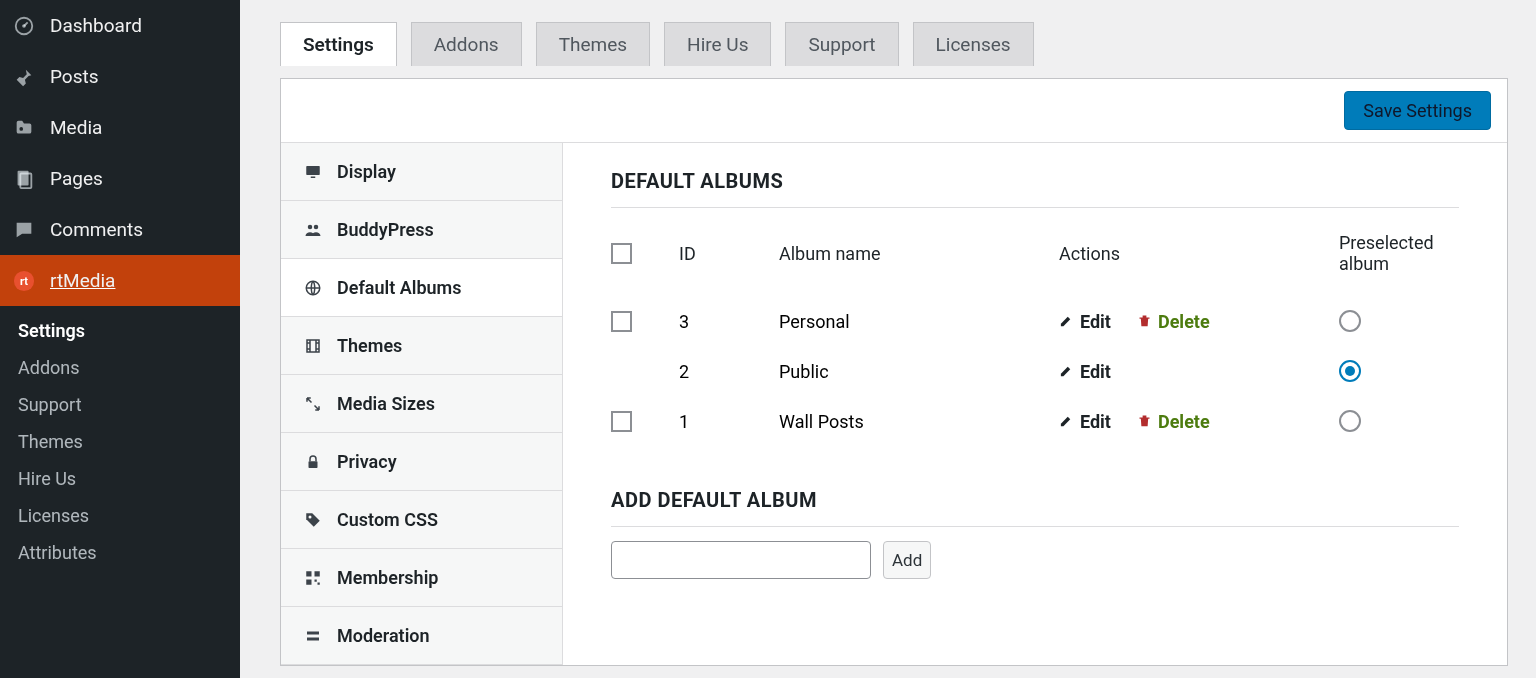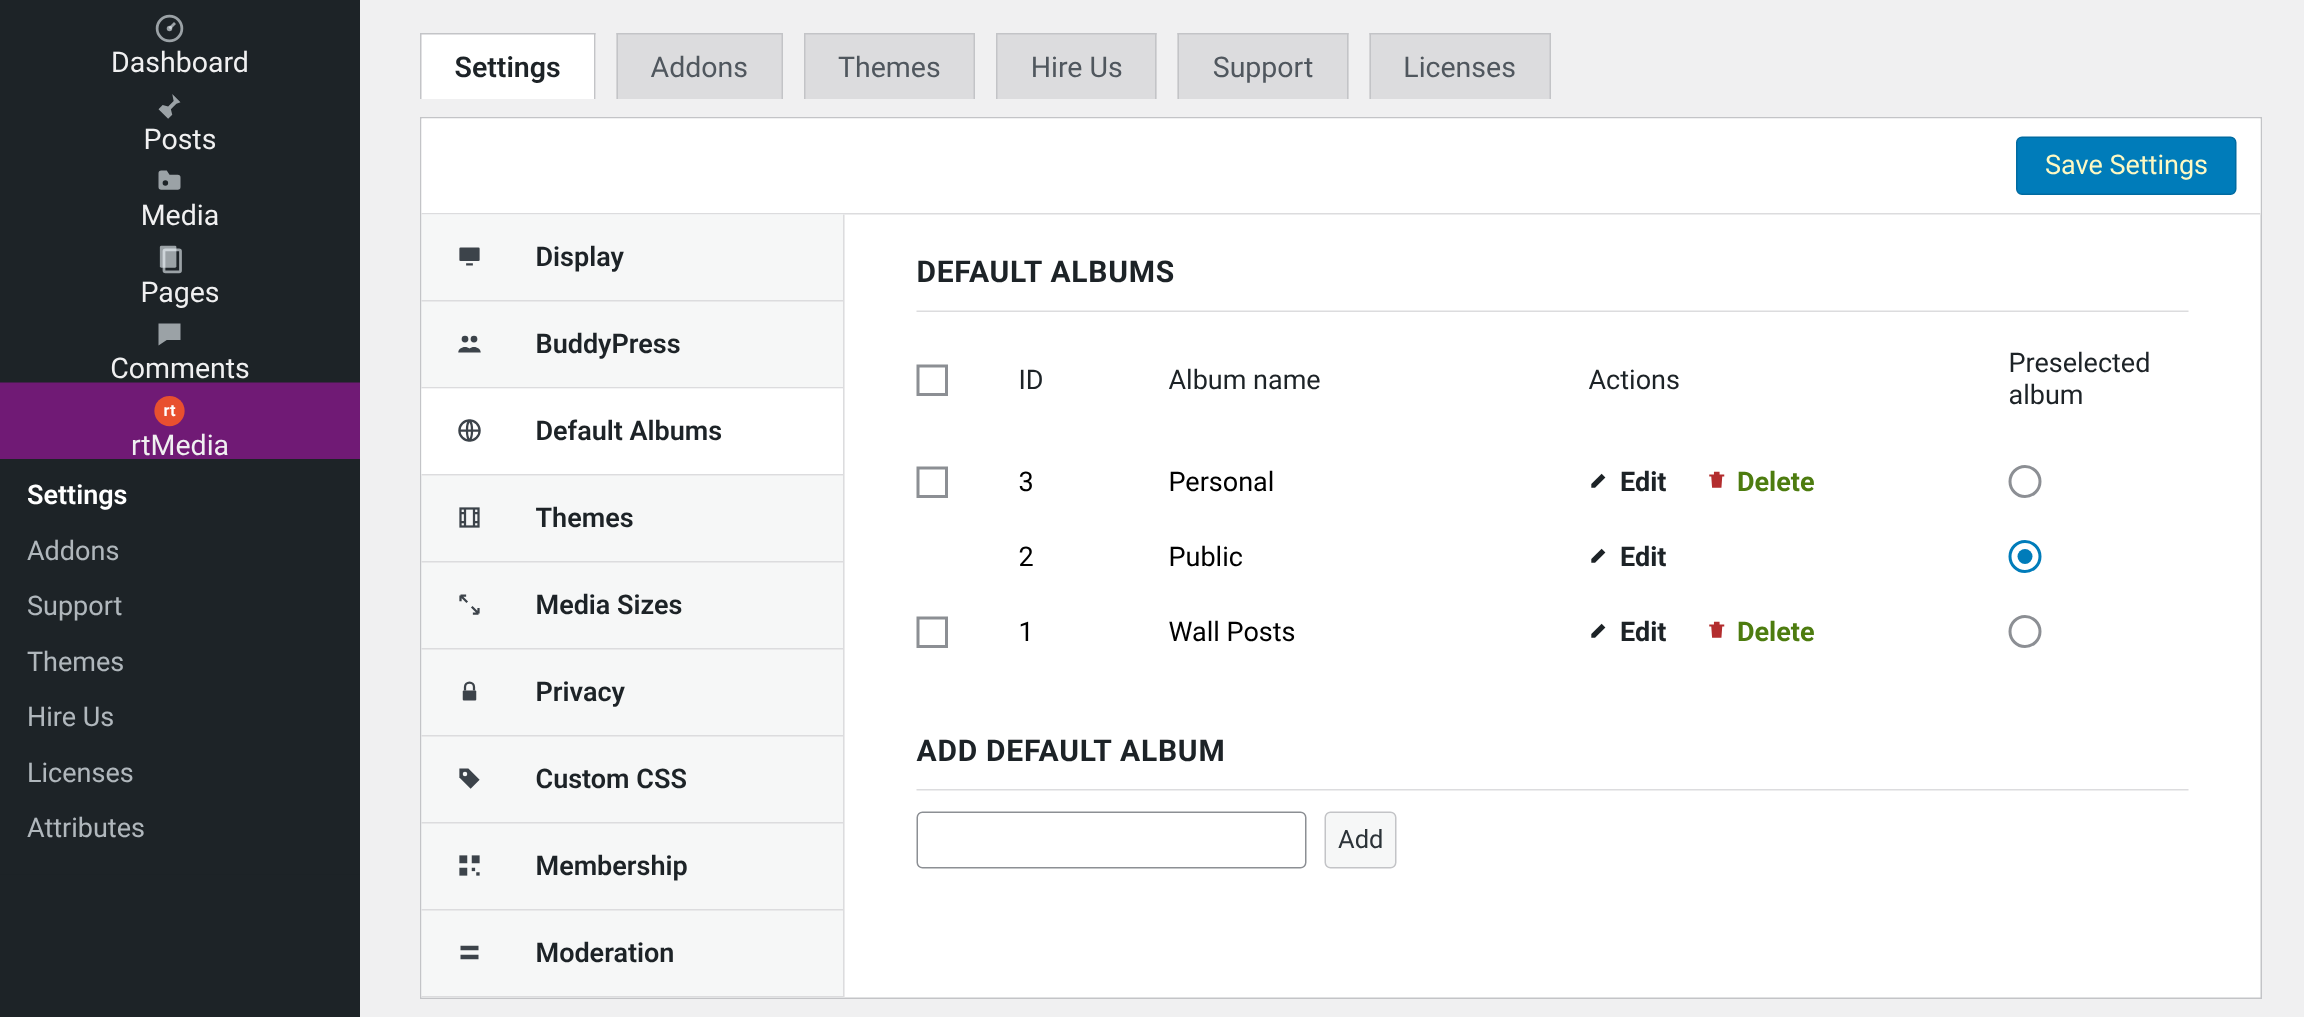--- a/index.html
+++ b/index.html
@@ -1,42 +1,42 @@
 <!DOCTYPE html>
 <html><head>
 <meta charset="utf-8">
 <style>
 * { margin: 0; padding: 0; box-sizing: border-box; font-family: -apple-system, BlinkMacSystemFont, "Segoe UI", Roboto, sans-serif; }
 body { background: #f0f0f1; display: flex; width: 1536px; height: 678px; overflow: hidden; }
 
 
 .sidebar { width: 240px; background: #1d2327; color: #f0f0f1; flex-shrink: 0; }
-.side-item { display: flex; align-items: center; padding: 8px 12px; height: 51px; cursor: pointer; flex-direction: column; }
-.side-item.active { background: #701a75; color: #fff; position: relative; }
+.side-item { display: flex; align-items: center; padding: 8px 12px; height: 51px; cursor: pointer; }
+.side-item.active { background: #c2410c; color: #fff; position: relative; text-decoration: underline; }
 .side-item.active::after { content: ""; position: absolute; right: -10px; top: 50%; transform: translateY(-50%); border: 10px solid transparent; border-right-color: #f0f0f1; }
 .side-icon { width: 24px; height: 24px; margin-right: 14px; display: flex; align-items: center; justify-content: center; color: rgba(240,246,252,.6); }
 .side-item.active .side-icon { color: #fff; }
 .side-label { font-size: 19px; color: #f0f0f1; }
 .submenu { background: #1d2327; padding: 6px 0 12px; }
 .sub-item { padding: 8px 18px; font-size: 18px; color: rgba(240,246,252,.7); cursor: pointer; }
 .sub-item.current { color: #fff; font-weight: 600; }
 
 
 .main { flex: 1; padding: 22px 28px 0 40px; overflow: auto; }
 .tabs { display: flex; gap: 14px; }
 .tab { background: #dcdcde; border: 1px solid #c3c4c7; border-bottom: none; padding: 10px 22px; font-size: 19px; color: #50575e; cursor: pointer; }
 .tab.active { background: #fff; color: #1d2327; font-weight: 600; }
 
 .panel { background: #fff; border: 1px solid #c3c4c7; margin-top: 12px; display: flex; flex-direction: column; }
 .panel-top { display: flex; justify-content: flex-end; padding: 12px 16px; border-bottom: 1px solid #dcdcde; background: #fff; }
-.btn-primary { background: #007cba; color: #fef9c3; border: 1px solid #006ba1; border-radius: 4px; padding: 8px 18px; font-size: 18px; cursor: pointer; }
+.btn-primary { background: #007cba; color: #0f172a; border: 1px solid #006ba1; border-radius: 4px; padding: 8px 18px; font-size: 18px; cursor: pointer; }
 
 .panel-body { display: flex; }
 .subtabs { width: 303px; background: #f6f7f7; border-right: 1px solid #dcdcde; }
-.subtab { display: flex; align-items: flex-start; gap: 34px; padding: 18px 22px; border-bottom: 1px solid #dcdcde; font-size: 18px; font-weight: 600; color: #1d2327; cursor: pointer; }
+.subtab { display: flex; align-items: flex-end; gap: 14px; padding: 18px 22px; border-bottom: 1px solid #dcdcde; font-size: 18px; font-weight: 600; color: #1d2327; cursor: pointer; }
 .subtab.active { background: #fff; }
 .subtab-icon { width: 20px; height: 20px; display: flex; align-items: center; justify-content: center; color: #3c434a; }
 
 .content { flex: 1; padding: 26px 48px; }
 .section-title { font-size: 20px; letter-spacing: .5px; color: #1d2327; border-bottom: 1px solid #dcdcde; padding-bottom: 14px; margin-bottom: 14px; }
 
 .table-head, .table-row { display: grid; grid-template-columns: 68px 100px 280px 280px 120px; align-items: center; }
 .table-head { font-size: 18px; color: #1d2327; padding: 10px 0 30px; }
 .table-row { font-size: 18px; padding: 6px 0 22px; align-items: center; }
 .chk { width: 21px; height: 21px; border: 2px solid #8c8f94; background: #fff; cursor: pointer; }

